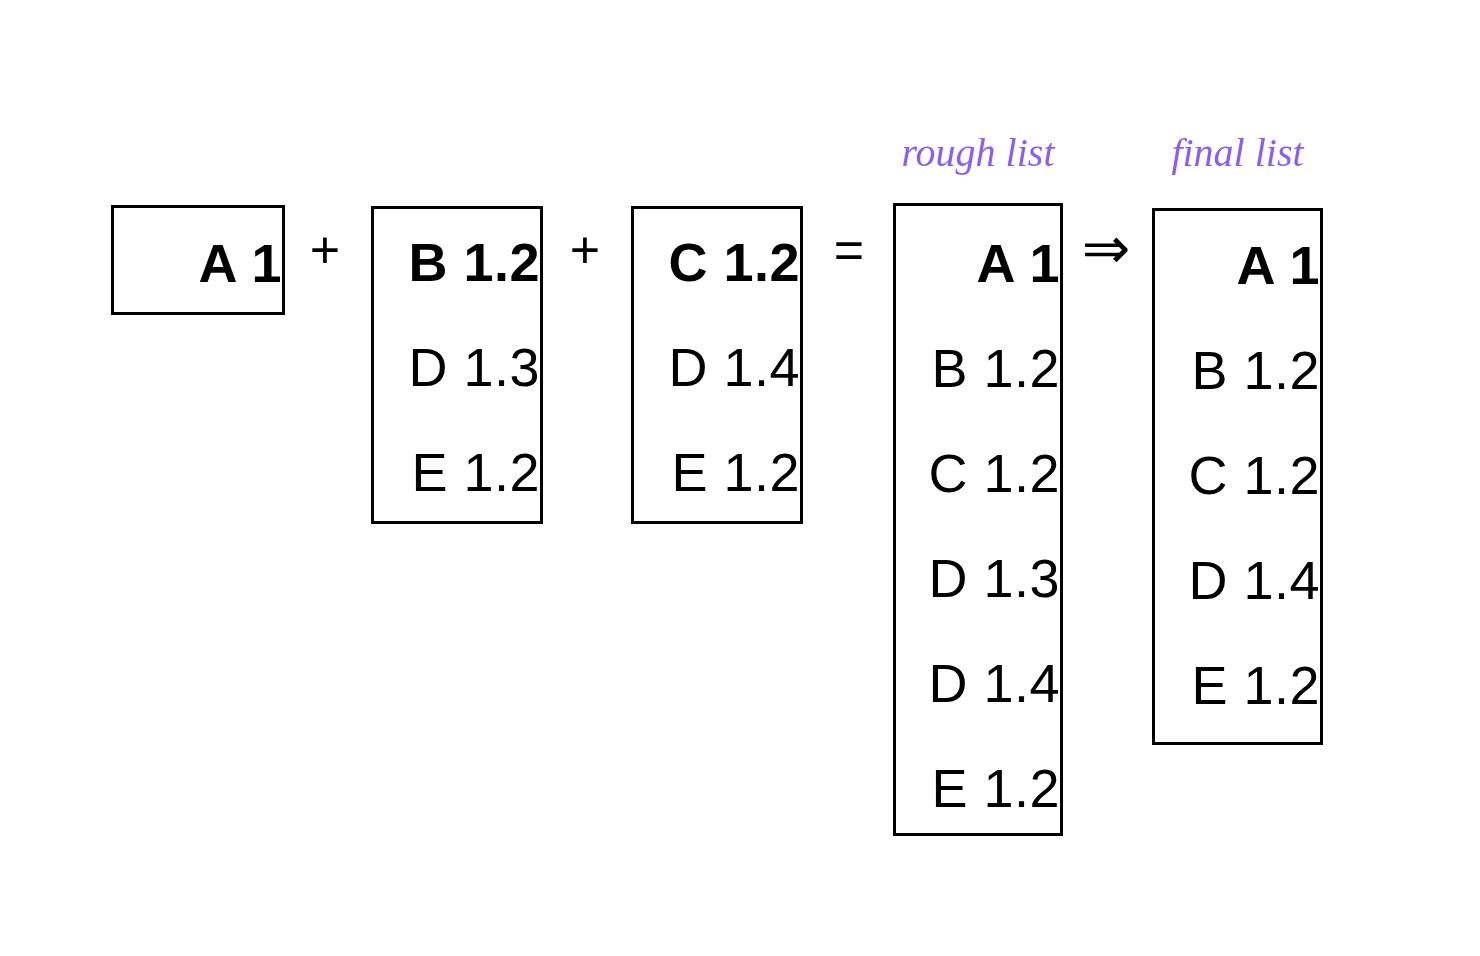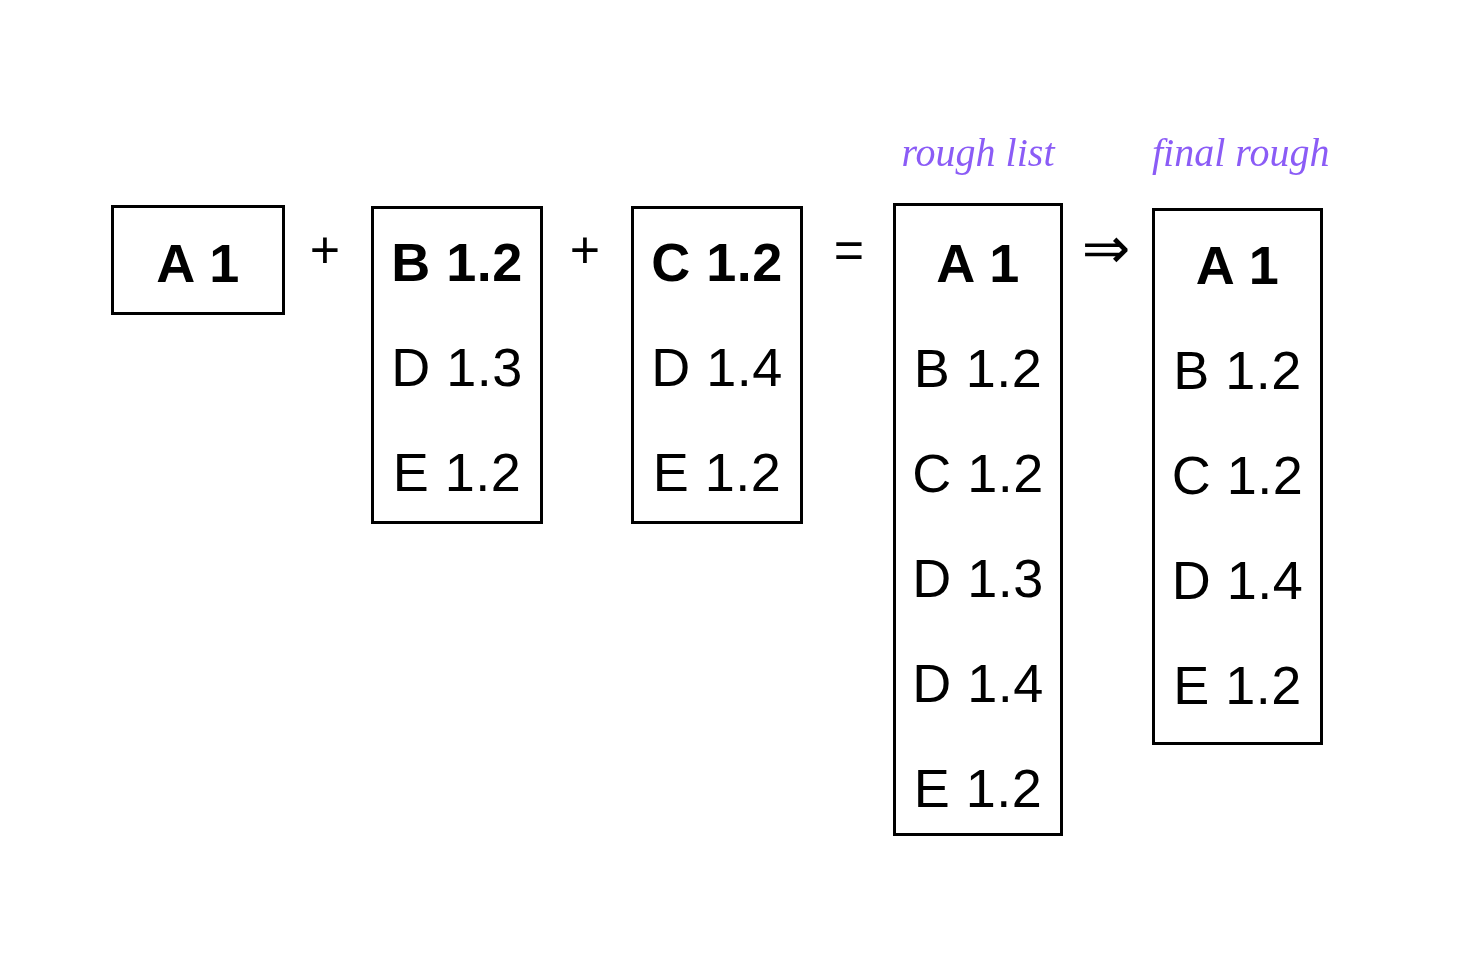--- a/index.html
+++ b/index.html
@@ -26,21 +26,21 @@
     box-sizing: border-box;
     border: 3px solid #000000;
     background: #ffffff;
   }
 
   
   .row {
     position: absolute;
     left: 0;
     right: 0;
-    text-align: center;
+    text-align: right;
     font-family: "Liberation Sans", sans-serif;
     font-size: 54px;
     line-height: 54px;
     letter-spacing: 0.5px;
     white-space: nowrap;
     color: #000000;
   }
   .row.head {
     font-weight: bold;
   }
@@ -106,21 +106,21 @@
     <div class="row head" style="top:30px;">A 1</div>
     <div class="row" style="top:135px;">B 1.2</div>
     <div class="row" style="top:240px;">C 1.2</div>
     <div class="row" style="top:345px;">D 1.3</div>
     <div class="row" style="top:450px;">D 1.4</div>
     <div class="row" style="top:555px;">E 1.2</div>
   </div>
 
   <div class="op op-arrow" style="left:1073px; top:219px; width:66px;">⇒</div>
 
-  <div class="caption" style="left:1152px; top:133px; width:171px;">final rough</div>
+  <div class="caption" style="left:1152px; top:133px; width:171px;">final list</div>
 
   <div class="list-box" style="left:1152px; top:208px; width:171px; height:537px;">
     <div class="row head" style="top:27px;">A 1</div>
     <div class="row" style="top:132px;">B 1.2</div>
     <div class="row" style="top:237px;">C 1.2</div>
     <div class="row" style="top:342px;">D 1.4</div>
     <div class="row" style="top:447px;">E 1.2</div>
   </div>
 
 </div>

